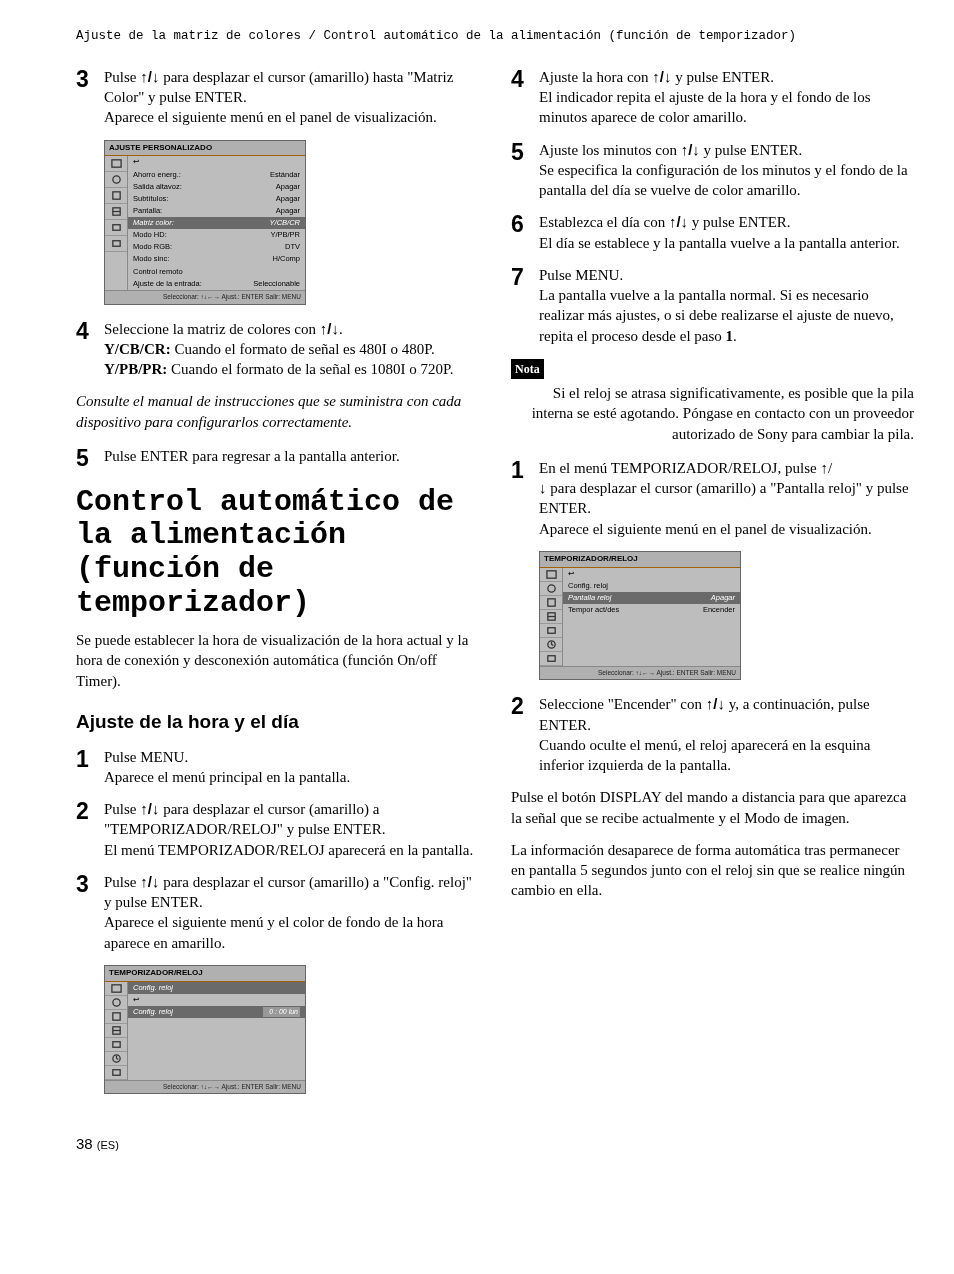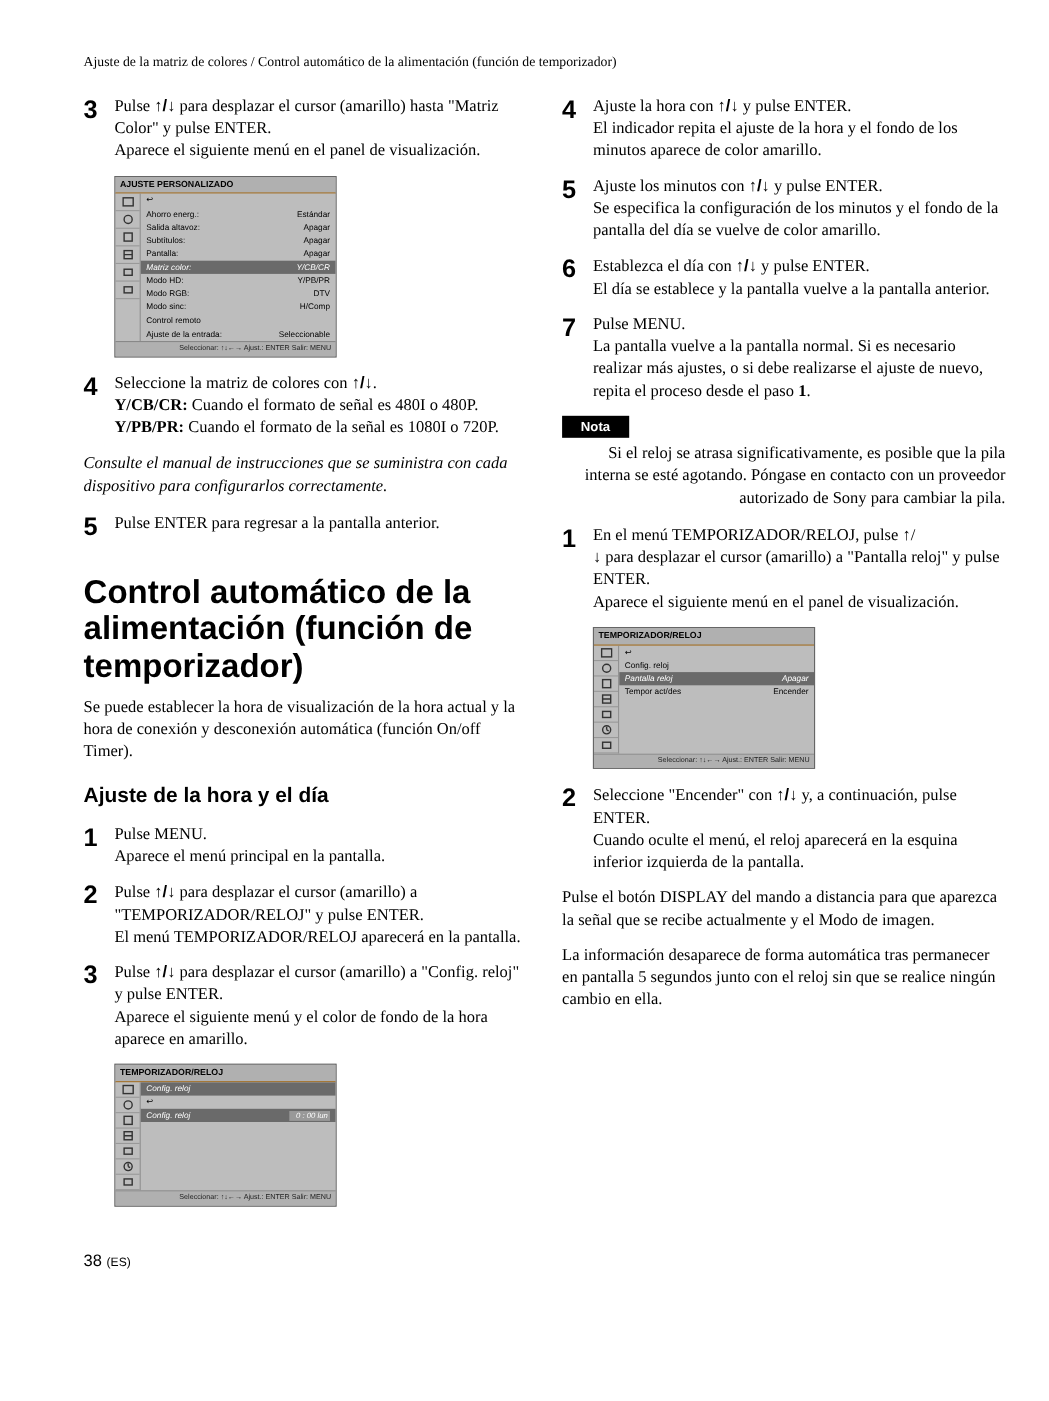--- a/index.html
+++ b/index.html
@@ -7,24 +7,23 @@
     font-size: 15px;
     line-height: 1.35;
     color: #000;
     background: #fff;
     margin: 0;
     padding: 28px 40px 20px 76px;
     width: 954px;
     box-sizing: border-box;
   }
   .header-line {
-    font-family: Liberation Serif, serif;
+    font-family: Liberation Mono, monospace;
     font-size: 12.5px;
     margin-bottom: 22px;
-    margin-top: 20px;
   }
   .columns {
     display: flex;
     gap: 32px;
   }
   .col {
     flex: 1;
     min-width: 0;
   }
   .step {
@@ -37,47 +36,47 @@
     font-size: 23px;
     line-height: 1;
     width: 28px;
     flex-shrink: 0;
     padding-top: 1px;
   }
   .step-body {
     flex: 1;
   }
   h1.section {
-    font-family: Liberation Sans, sans-serif;
+    font-family: Liberation Mono, monospace;
     font-weight: bold;
     font-size: 30px;
     line-height: 1.12;
-    margin: 32px 0 10px 0;
+    margin: 16px 0 10px 0;
   }
   h2.sub {
     font-family: Arial, Helvetica, sans-serif;
     font-weight: bold;
     font-size: 19px;
     margin: 18px 0 12px 0;
   }
   .intro {
     margin-bottom: 12px;
   }
   .italic {
     font-style: italic;
     margin: 4px 0 14px 0;
   }
   .nota-box {
     display: inline-block;
     background: #000;
     color: #fff;
-    font-family: Liberation Sans, sans-serif;
+    font-family: Liberation Serif, serif;
     font-weight: bold;
     font-size: 12px;
-    padding: 2px 17px;
+    padding: 2px 4px;
     margin-bottom: 4px;
   }
   .nota-text {
     margin-bottom: 14px;
     text-align: right;
   }
   
   .menu-panel {
     width: 200px;
     margin: 8px 0 14px 28px;

